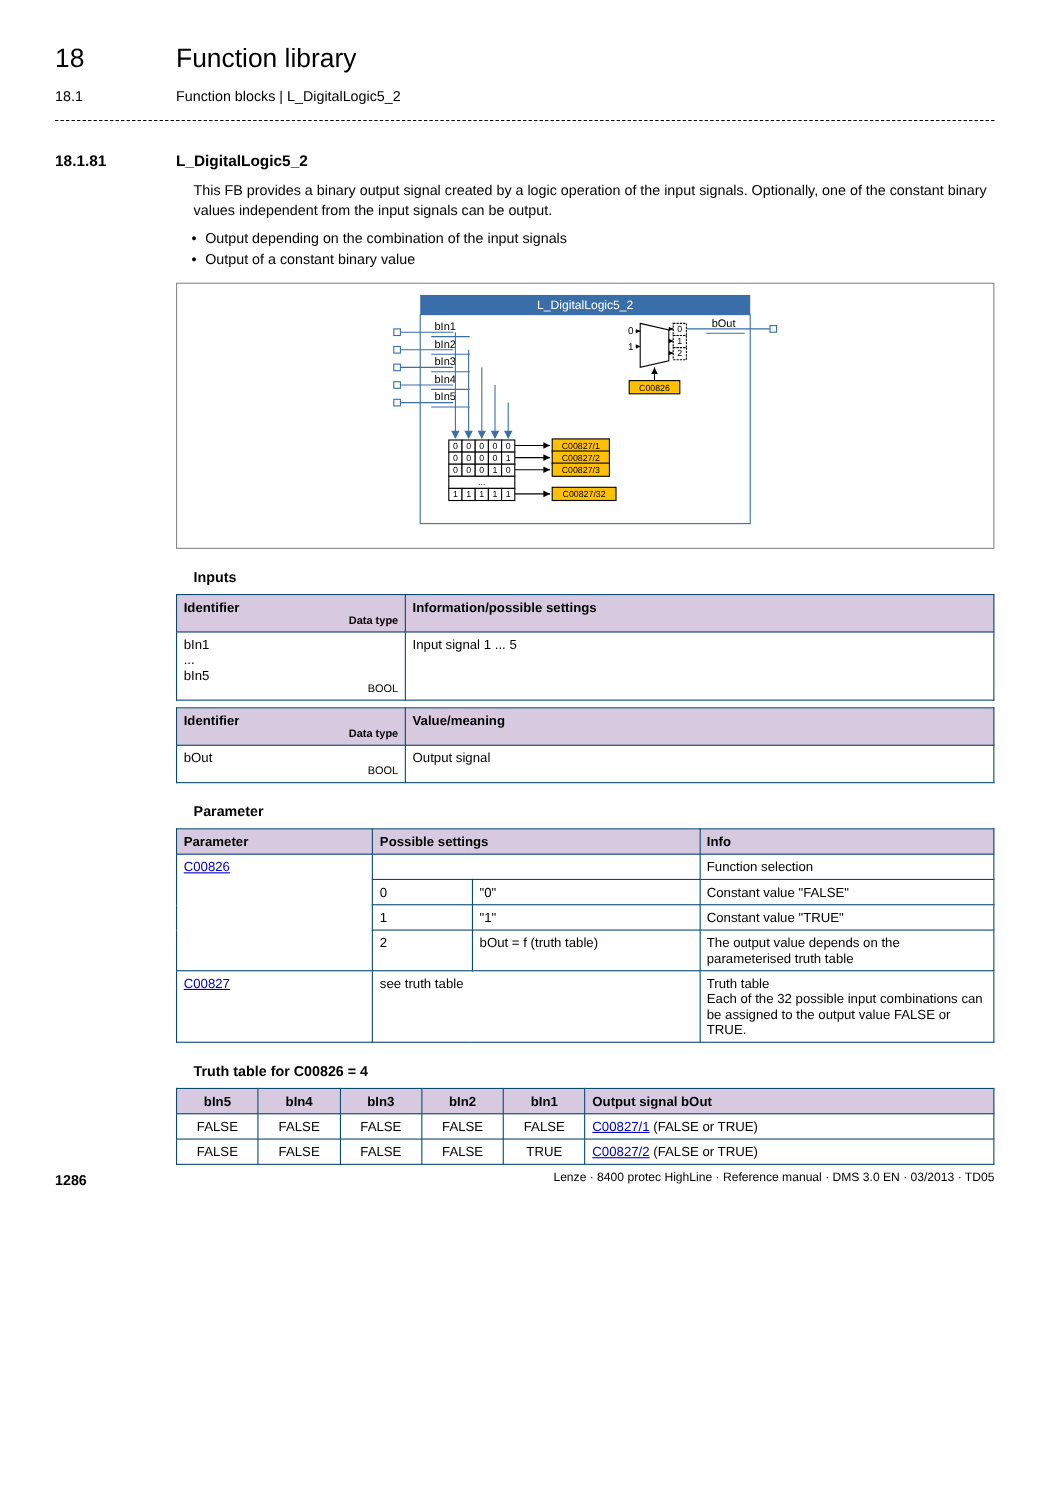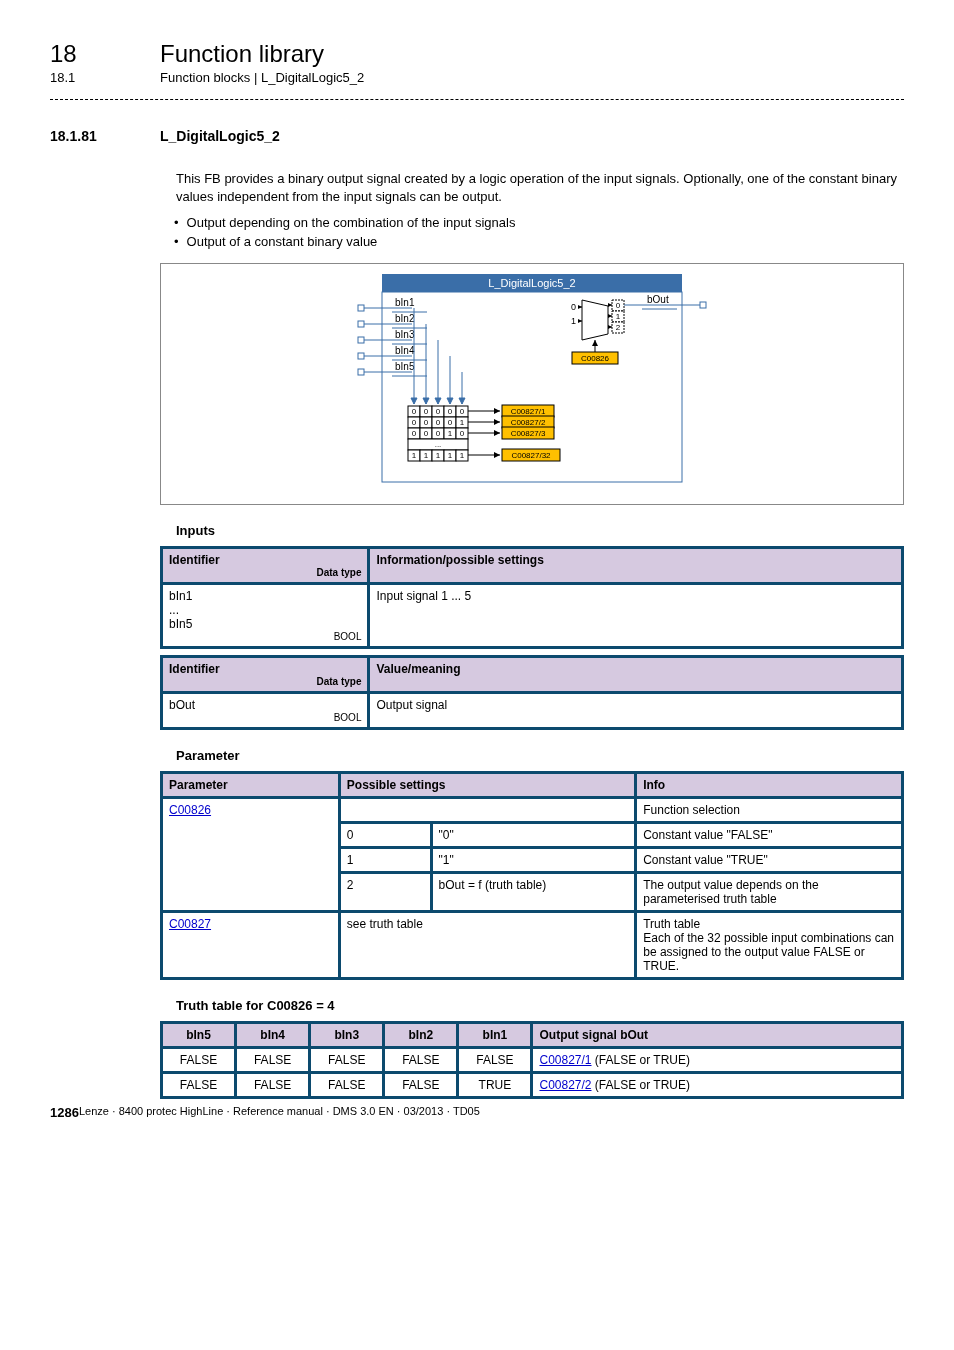--- a/index.html
+++ b/index.html
@@ -8,21 +8,21 @@
     color: #000;
     margin: 0;
     padding: 40px 50px 60px 50px;
     width: 954px;
     box-sizing: border-box;
     background: #fff;
   }
   .header-row {
     display: flex;
     align-items: baseline;
-    margin-bottom: 2px;
+    margin-bottom: 12px;
   }
   .chapter-num {
     font-size: 24px;
     font-weight: normal;
     width: 110px;
   }
   .chapter-title {
     font-size: 24px;
     font-weight: normal;
   }
@@ -39,21 +39,21 @@
     font-size: 13px;
   }
   .dash-rule {
     border: none;
     border-top: 1.5px dashed #000;
     margin: 10px 0 28px 0;
   }
   .section-row {
     display: flex;
     align-items: baseline;
-    margin-bottom: 26px;
+    margin-bottom: 10px;
   }
   .section-num {
     font-size: 14px;
     font-weight: bold;
     width: 110px;
   }
   .section-title {
     font-size: 14px;
     font-weight: bold;
   }
@@ -90,21 +90,21 @@
     font-weight: bold;
     margin: 18px 0 8px 16px;
   }
 
   table.doc {
     border-collapse: collapse;
     width: 100%;
     margin-bottom: 6px;
   }
   table.doc th, table.doc td {
-    border: 3px solid #0c4a6e;
+    border: 1px solid #0c4a6e;
     font-size: 12px;
     padding: 4px 6px;
     vertical-align: top;
     text-align: left;
   }
   table.doc th {
     background: #d6c9e0;
     font-weight: bold;
   }
   .dt-label {
@@ -122,21 +122,21 @@
   table.truth th, table.truth td {
     text-align: center;
   }
   table.truth th.out, table.truth td.out {
     text-align: left;
     margin-top: 26px;
   }
   table.truth th { background:#d6c9e0; }
   .footer {
     display: flex;
-    justify-content: flex-start;
+    justify-content: space-between;
     font-size: 11px;
   }
   .footer .page { font-weight: bold; font-size: 13px; }
 </style>
 </head>
 <body>
 
 <div class="header-row">
   <div class="chapter-num">18</div>
   <div class="chapter-title">Function library</div>

